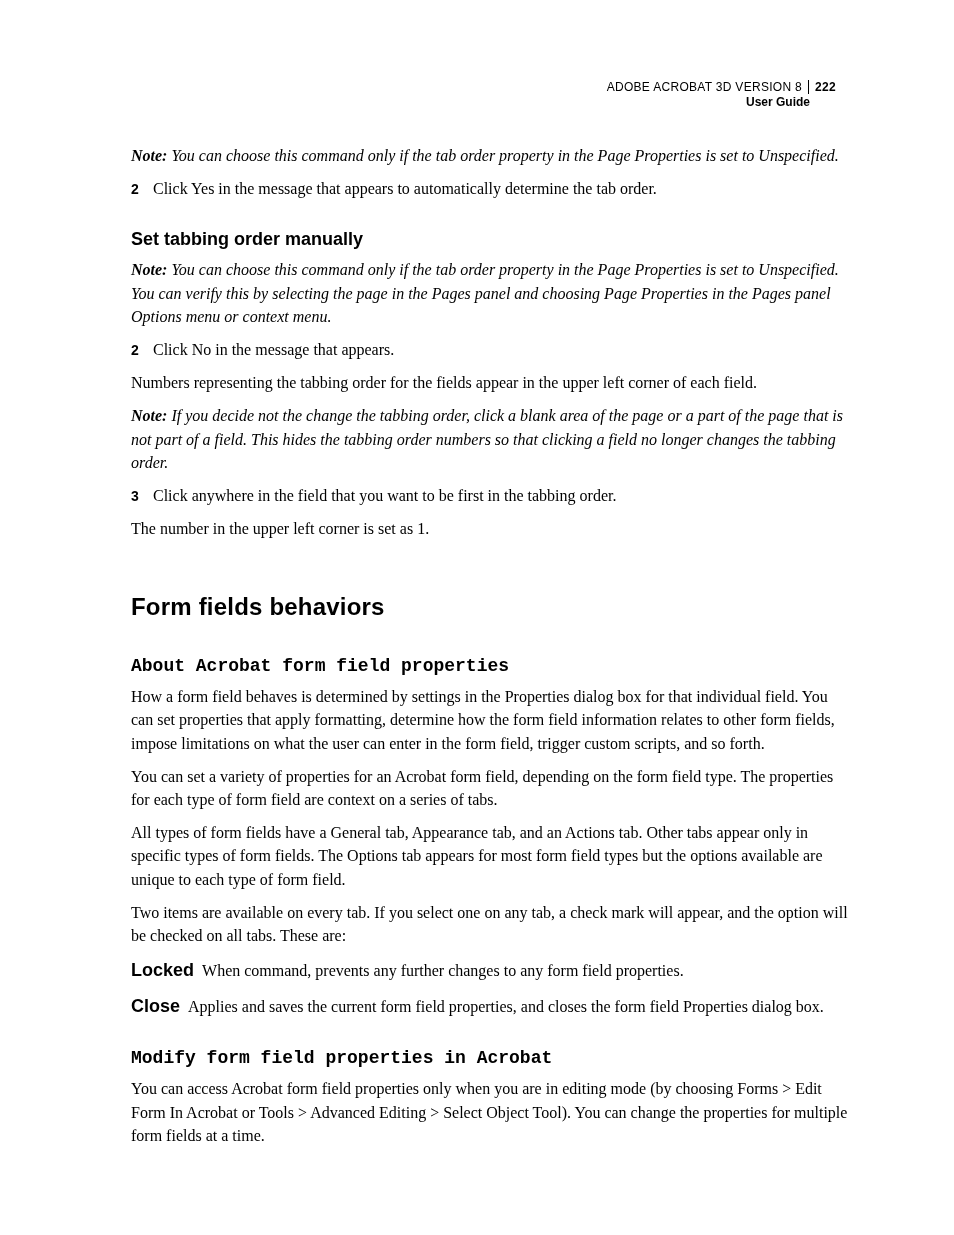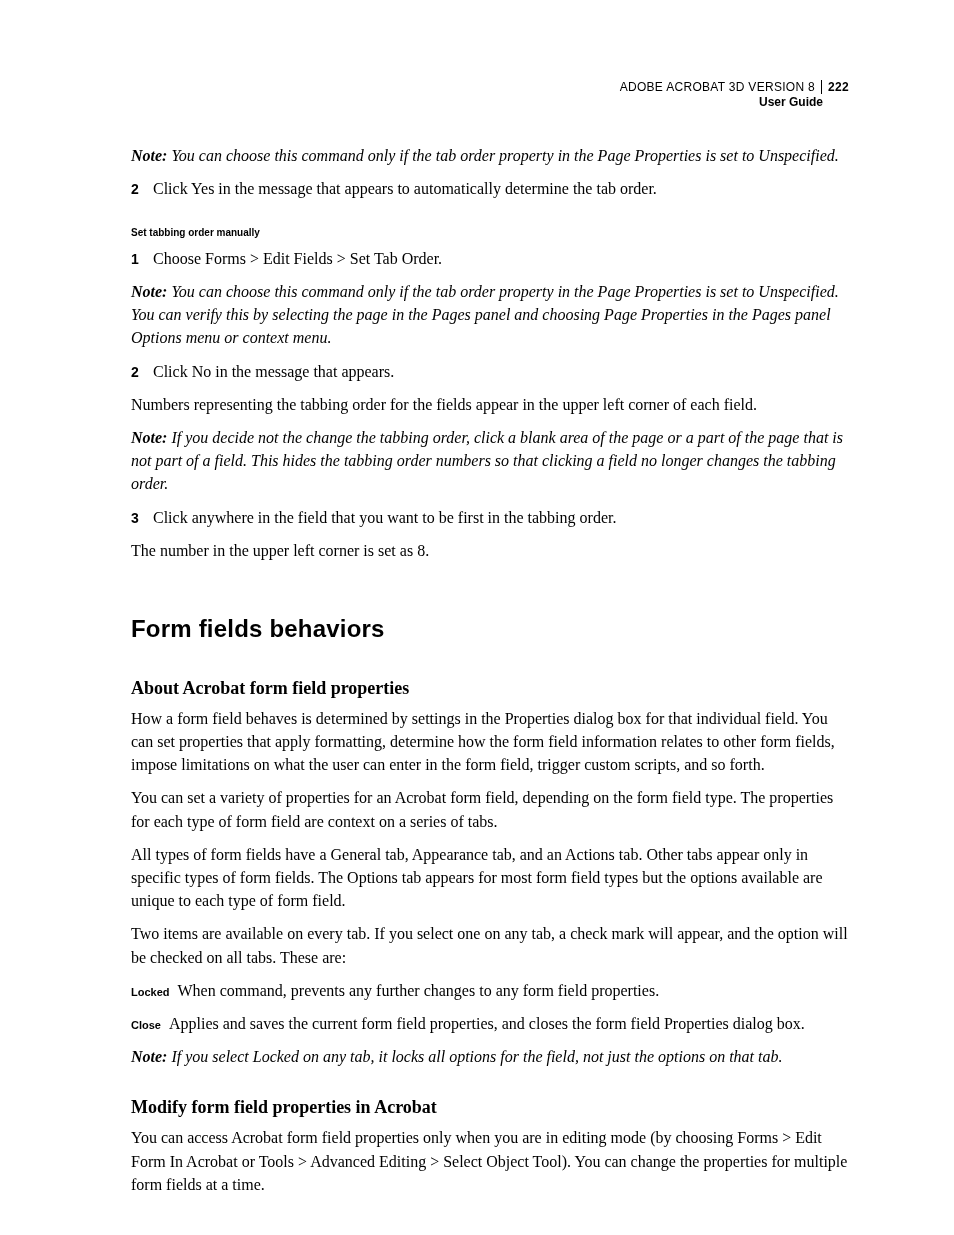--- a/index.html
+++ b/index.html
@@ -12,21 +12,21 @@
   .page {
     width: 954px;
     height: 1235px;
     box-sizing: border-box;
     padding: 82px 105px 60px 131px;
     position: relative;
   }
   .running-head {
     position: absolute;
     top: 80px;
-    right: 105px;
+    right: 118px;
     font-family: "Myriad Pro", "Segoe UI", Arial, sans-serif;
     font-size: 12px;
     text-align: right;
     line-height: 1.25;
   }
   .running-head .line1 {
     letter-spacing: 0.3px;
   }
   .running-head .pagenum {
     font-weight: 700;
@@ -57,40 +57,40 @@
     font-family: "Myriad Pro", "Segoe UI", Arial, sans-serif;
     font-weight: 700;
     font-size: 14px;
     display: inline-block;
     min-width: 14px;
     margin-right: 4px;
   }
   .sub-heading {
     font-family: "Myriad Pro", "Segoe UI", Arial, sans-serif;
     font-weight: 700;
-    font-size: 10px;
+    font-size: 18px;
     margin: 26px 0 6px 0;
   }
   h1.section-title {
     font-family: "Myriad Pro", "Segoe UI", Arial, sans-serif;
     font-weight: 700;
     font-size: 24px;
     margin: 50px 0 28px 0;
     letter-spacing: 0.2px;
   }
   h2.topic-title {
-    font-family: Liberation Serif, serif;
+    font-family: Liberation Mono, monospace;
     font-weight: 700;
     font-size: 18px;
     margin: 24px 0 6px 0;
   }
   .def-term {
     font-family: "Myriad Pro", "Segoe UI", Arial, sans-serif;
     font-weight: 700;
-    font-size: 11px;
+    font-size: 18px;
   }
   .para-block {
     margin-bottom: 14px;
   }
 </style>
 </head>
 <body>
 
 <div class="page">
 
@@ -107,24 +107,20 @@
       <span class="note-label">Note:</span><span class="note-body"> You can choose this command only if the tab order property in the Page Properties is set to Unspecified.</span>
     </p>
 
     <p>
       <span class="step-num">2</span>
       <span>Click Yes in the message that appears to automatically determine the tab order.</span>
     </p>
 
     <div class="sub-heading">Set tabbing order manually</div>
 
-    <p>
-      <span class="step-num">1</span>
-      <span>Choose Forms &gt; Edit Fields &gt; Set Tab Order.</span>
-    </p>
 
     <p>
       <span class="note-label">Note:</span><span class="note-body"> You can choose this command only if the tab order property in the Page Properties is set to Unspecified. You can verify this by selecting the page in the Pages panel and choosing Page Properties in the Pages panel Options menu or context menu.</span>
     </p>
 
     <p>
       <span class="step-num">2</span>
       <span>Click No in the message that appears.</span>
     </p>
 
@@ -132,42 +128,39 @@
 
     <p>
       <span class="note-label">Note:</span><span class="note-body"> If you decide not the change the tabbing order, click a blank area of the page or a part of the page that is not part of a field. This hides the tabbing order numbers so that clicking a field no longer changes the tabbing order.</span>
     </p>
 
     <p>
       <span class="step-num">3</span>
       <span>Click anywhere in the field that you want to be first in the tabbing order.</span>
     </p>
 
-    <p>The number in the upper left corner is set as 8.</p>
+    <p>The number in the upper left corner is set as 1.</p>
 
 
     <h1 class="section-title">Form fields behaviors</h1>
 
     <h2 class="topic-title">About Acrobat form field properties</h2>
 
     <p class="para-block">How a form field behaves is determined by settings in the Properties dialog box for that individual field. You can set properties that apply formatting, determine how the form field information relates to other form fields, impose limitations on what the user can enter in the form field, trigger custom scripts, and so forth.</p>
     <p class="para-block">You can set a variety of properties for an Acrobat form field, depending on the form field type. The properties for each type of form field are context on a series of tabs.</p>
     <p class="para-block">All types of form fields have a General tab, Appearance tab, and an Actions tab. Other tabs appear only in specific types of form fields. The Options tab appears for most form field types but the options available are unique to each type of form field.</p>
     <p>Two items are available on every tab. If you select one on any tab, a check mark will appear, and the option will be checked on all tabs. These are:</p>
 
     <p>
       <span class="def-term">Locked</span>&nbsp;&nbsp;<span>When command, prevents any further changes to any form field properties.</span>
     </p>
 
     <p>
       <span class="def-term">Close</span>&nbsp;&nbsp;<span>Applies and saves the current form field properties, and closes the form field Properties dialog box.</span>
     </p>
 
-    <p>
-      <span class="note-label">Note:</span><span class="note-body"> If you select Locked on any tab, it locks all options for the field, not just the options on that tab.</span>
-    </p>
 
     <h2 class="topic-title" style="margin-top:26px">Modify form field properties in Acrobat</h2>
 
     <p>You can access Acrobat form field properties only when you are in editing mode (by choosing Forms &gt; Edit Form In Acrobat or Tools &gt; Advanced Editing &gt; Select Object Tool). You can change the properties for multiple form fields at a time.</p>
 
   </div>
 </div>
 
 </body></html>

